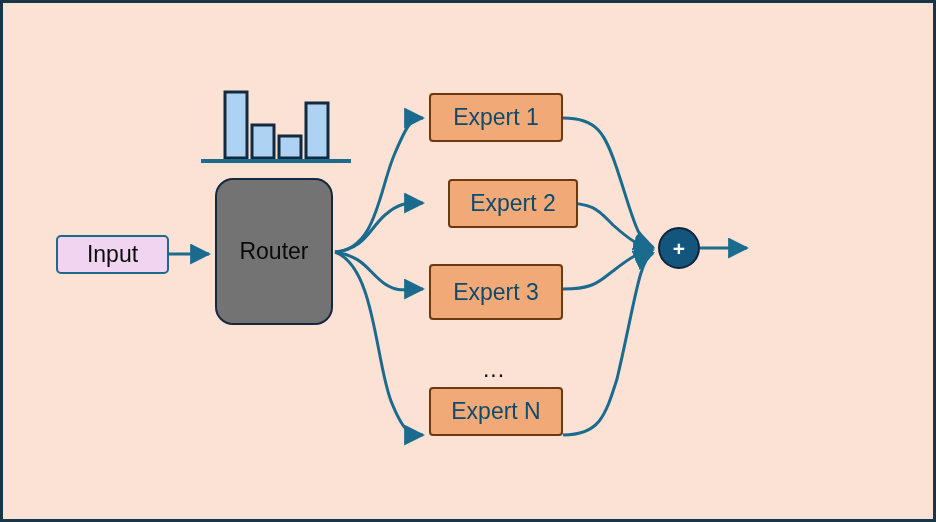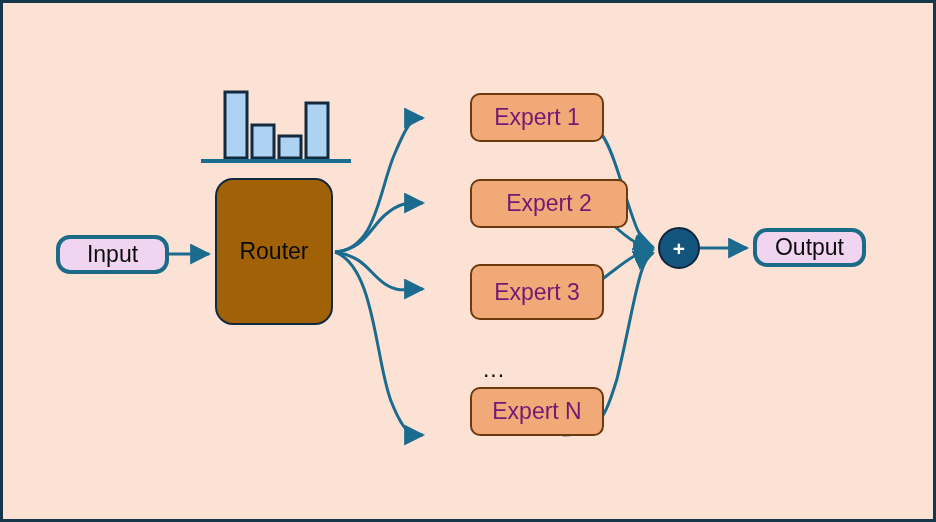--- a/index.html
+++ b/index.html
@@ -29,39 +29,38 @@
     position: absolute;
     box-sizing: border-box;
     display: flex;
     align-items: center;
     justify-content: center;
     text-align: center;
     line-height: 1;
   }
   .io-node {
     background: #f0d4f0;
-    border: 4px solid #1d4ed8;
-    border-radius: 14px;
+    border: 2px solid #1d4ed8;
+    border-radius: 5px;
     color: #0a0a0a;
     font-size: 23px;
   }
   .router-node {
     background: #7fcbe8;
     border: 2px solid #13293d;
     border-radius: 18px;
     color: #0a0a0a;
     font-size: 23px;
   }
   .expert-node {
     background: #f0a977;
     border: 2px solid #6b3a10;
-    border-radius: 10px;
-    color: #701a75;
+    border-radius: 4px;
+    color: #0c4a6e;
     font-size: 23px;
-    margin-left: 41px;
   }
   .sum-node {
     background: #13557c;
     border: 2px solid #10243a;
     border-radius: 50%;
     color: #ffffff;
     font-size: 21px;
     font-weight: 600;
   }
   .ellipsis-node {
@@ -105,44 +104,41 @@
         <rect x="276" y="133" width="22" height="22" fill="#aed2f2" stroke="#13293d" stroke-width="3"></rect>
         <rect x="303" y="100" width="22" height="55" fill="#aed2f2" stroke="#13293d" stroke-width="3"></rect>
       </g>
     <line id="hist-baseline" stroke="#1b6b8f" stroke-width="4" x1="198" x2="348" y1="158" y2="158"></line>
   </svg>
 
   <div class="node io-node" id="node-input" style="left: 53px; top: 232px; width: 113px; height: 39px; background: rgb(240, 212, 240); border-color: rgb(27, 107, 134);">
     <span>Input</span>
   </div>
 
-  <div class="node router-node" id="node-router" style="left: 212px; top: 175px; width: 118px; height: 147px; background: #a16207; border-color: rgb(19, 41, 61);">
+  <div class="node router-node" id="node-router" style="left: 212px; top: 175px; width: 118px; height: 147px; background: #737373; border-color: rgb(19, 41, 61);">
     <span>Router</span>
   </div>
 
   <div id="expert-layer">
       <div class="node expert-node" style="left: 426px; top: 90px; width: 134px; height: 49px;">
         <span>Expert 1</span>
       </div>
-      <div class="node expert-node" style="left: 426px; top: 176px; width: 158px; height: 49px;">
+      <div class="node expert-node" style="left: 445px; top: 176px; width: 130px; height: 49px;">
         <span>Expert 2</span>
       </div>
       <div class="node expert-node" style="left: 426px; top: 261px; width: 134px; height: 56px;">
         <span>Expert 3</span>
       </div>
       <div class="node expert-node" style="left: 426px; top: 384px; width: 134px; height: 49px;">
         <span>Expert N</span>
       </div>
     </div>
 
   <div class="node ellipsis-node" id="node-ellipsis" style="left: 466px; top: 352px; width: 50px; height: 28px;">
     <span>...</span>
   </div>
 
   <div class="node sum-node" id="node-sum" style="left: 655px; top: 224px; width: 42px; height: 42px; background: rgb(19, 85, 124); border-color: rgb(16, 36, 58);">
     <span>+</span>
   </div>
 
-  <div class="node io-node" id="node-output" style="left: 750px; top: 225px; width: 113px; height: 39px; background: rgb(240, 212, 240); border-color: rgb(27, 107, 134);">
-    <span>Output</span>
-  </div>
 
 </div>
 
 </body></html>

